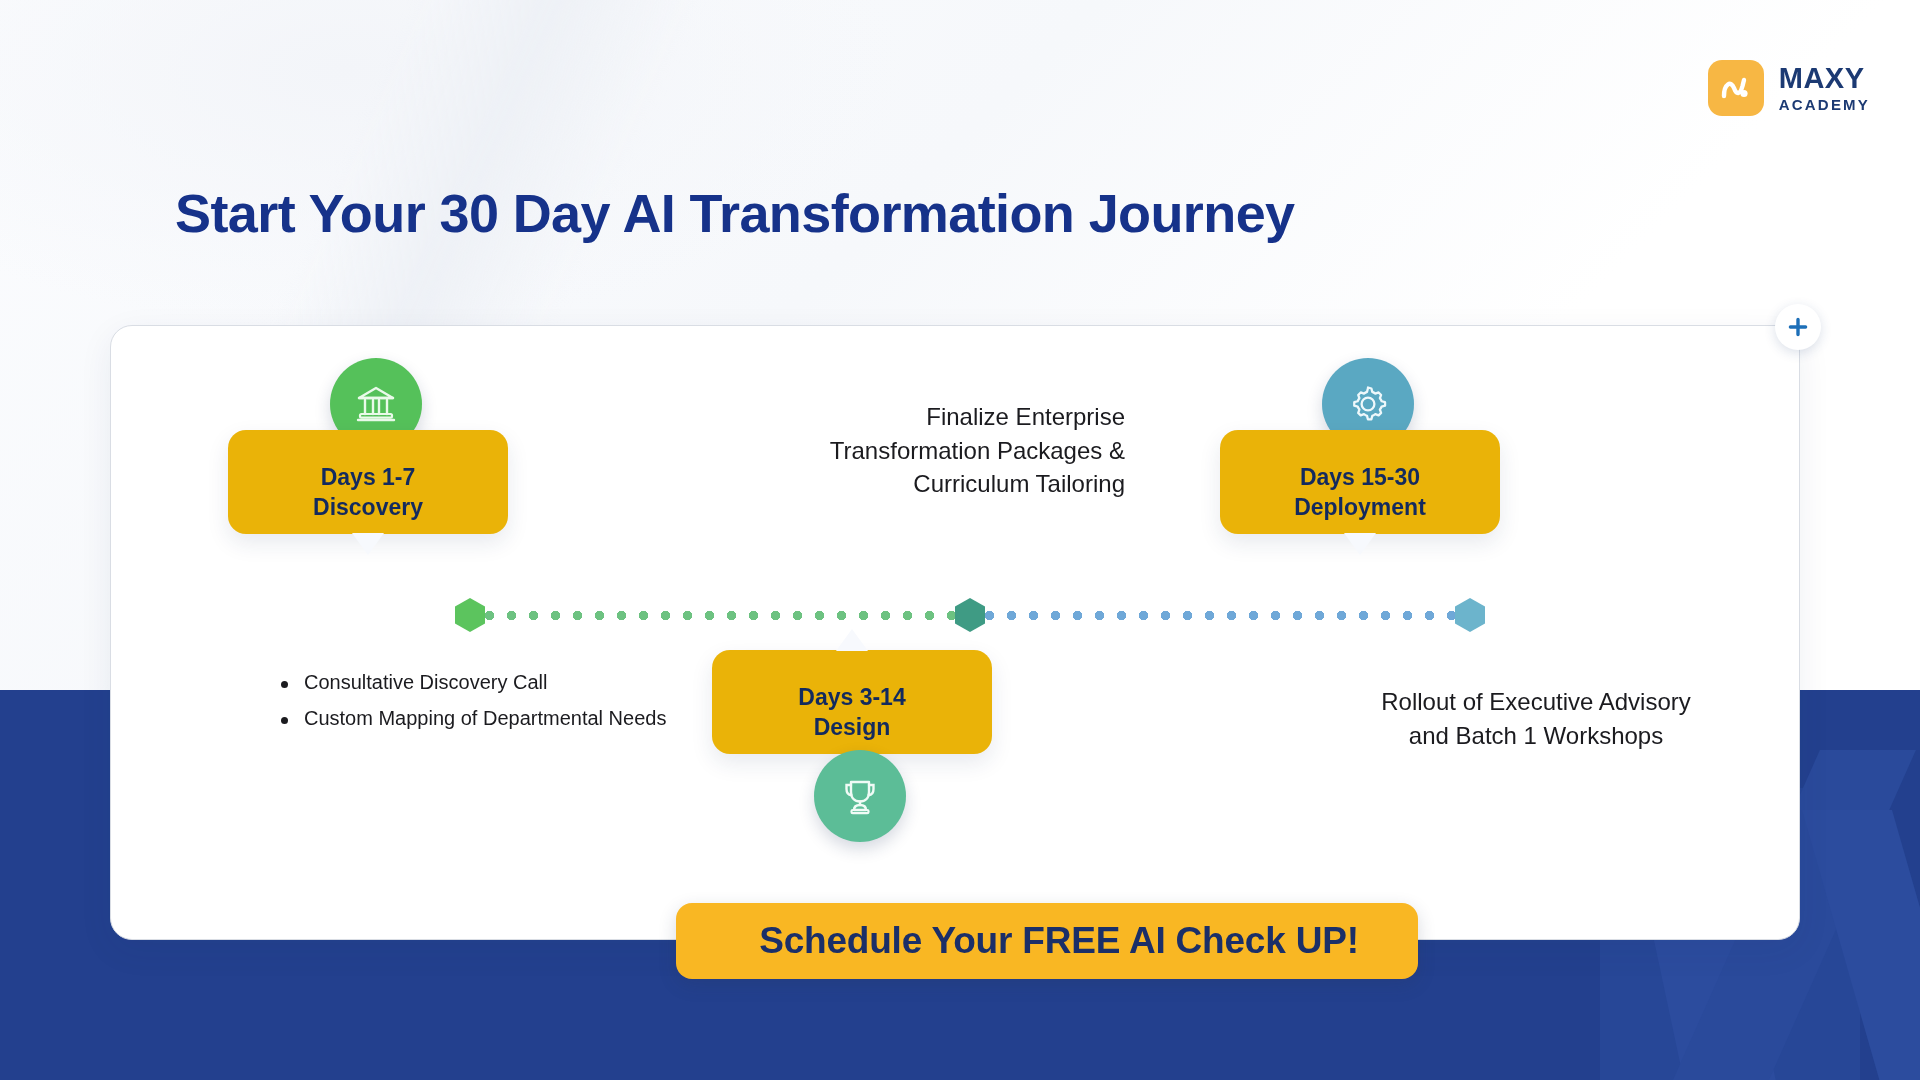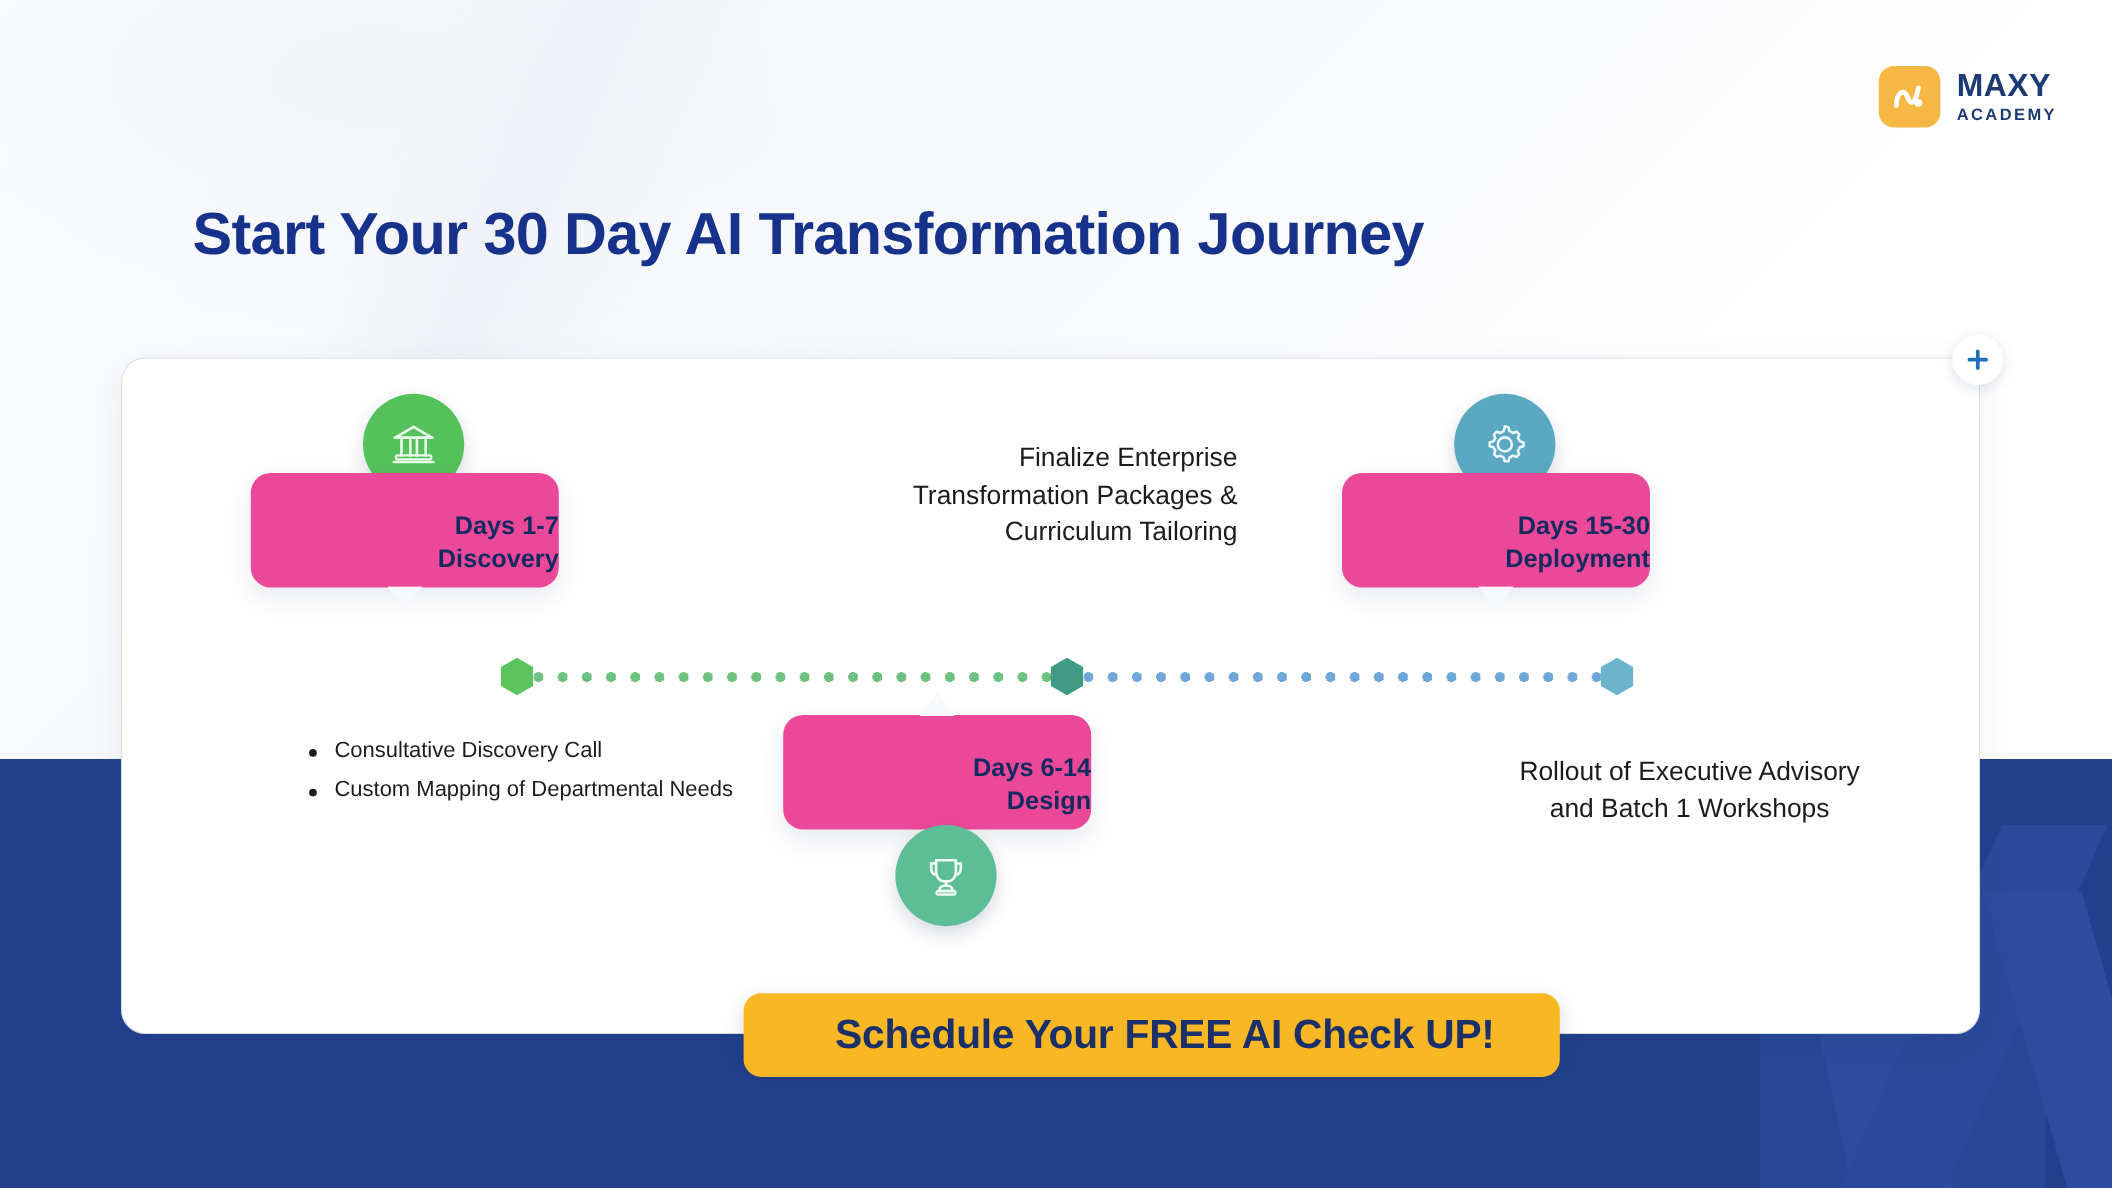--- a/index.html
+++ b/index.html
@@ -69,23 +69,23 @@
   }
   #plus-badge {
     position:absolute; right:-22px; top:-22px; width:46px; height:46px;
     border-radius:50%; background:#fff;
     display:flex; align-items:center; justify-content:center;
     box-shadow:0 3px 12px rgba(30,60,120,.16);
   }
 
   
   .bubble {
-    position:absolute; width:280px; border-radius:18px; background:#ec4899;
+    position:absolute; width:280px; border-radius:18px; background:#eab308;
     box-shadow:0 9px 22px rgba(30,45,90,.10);
-    text-align:right;
+    text-align:center;
   }
   .bubble .label {
     font-size:23px; font-weight:bold; color:#132a5e; line-height:1.32;
     white-space:pre-line;
   }
   .notch {
     position:absolute; left:50%; margin-left:-16px; width:32px; height:22px;
     background:#f7f9fd;
   }
   .notch.down { bottom:-21px; clip-path:polygon(0 0,100% 0,50% 100%); }
@@ -197,21 +197,21 @@
     <path d="M5 39 H41" stroke="#eafaea" stroke-width="2.4" stroke-linecap="round"></path>
   </svg>
 </div>
 <div class="bubble" id="bubble-1">
   <div class="label">Days 1-7
 Discovery</div>
   <div class="notch down"></div>
 </div>
 
 <div class="bubble" id="bubble-2">
-  <div class="label">Days 6-14
+  <div class="label">Days 3-14
 Design</div>
   <div class="notch up"></div>
 </div>
 <div class="icon-circle" id="icon-2">
   <svg width="44" height="44" viewBox="0 0 44 44">
     <path d="M13 8 H31 V18 C31 24, 27.5 27.5, 22 27.5 C16.5 27.5, 13 24, 13 18 Z" fill="none" stroke="#f0fbf6" stroke-width="2.4" stroke-linejoin="round"></path>
     <path d="M13 11 H8.5 V15 C8.5 19, 10.5 21, 13.4 21.2" fill="none" stroke="#f0fbf6" stroke-width="2.4" stroke-linecap="round"></path>
     <path d="M31 11 H35.5 V15 C35.5 19, 33.5 21, 30.6 21.2" fill="none" stroke="#f0fbf6" stroke-width="2.4" stroke-linecap="round"></path>
     <path d="M22 27.5 V31" stroke="#f0fbf6" stroke-width="2.4" stroke-linecap="round"></path>
     <path d="M16 36 C16 32.3, 18.7 31, 22 31 C25.3 31, 28 32.3, 28 36 Z" fill="none" stroke="#f0fbf6" stroke-width="2.4" stroke-linejoin="round"></path>

